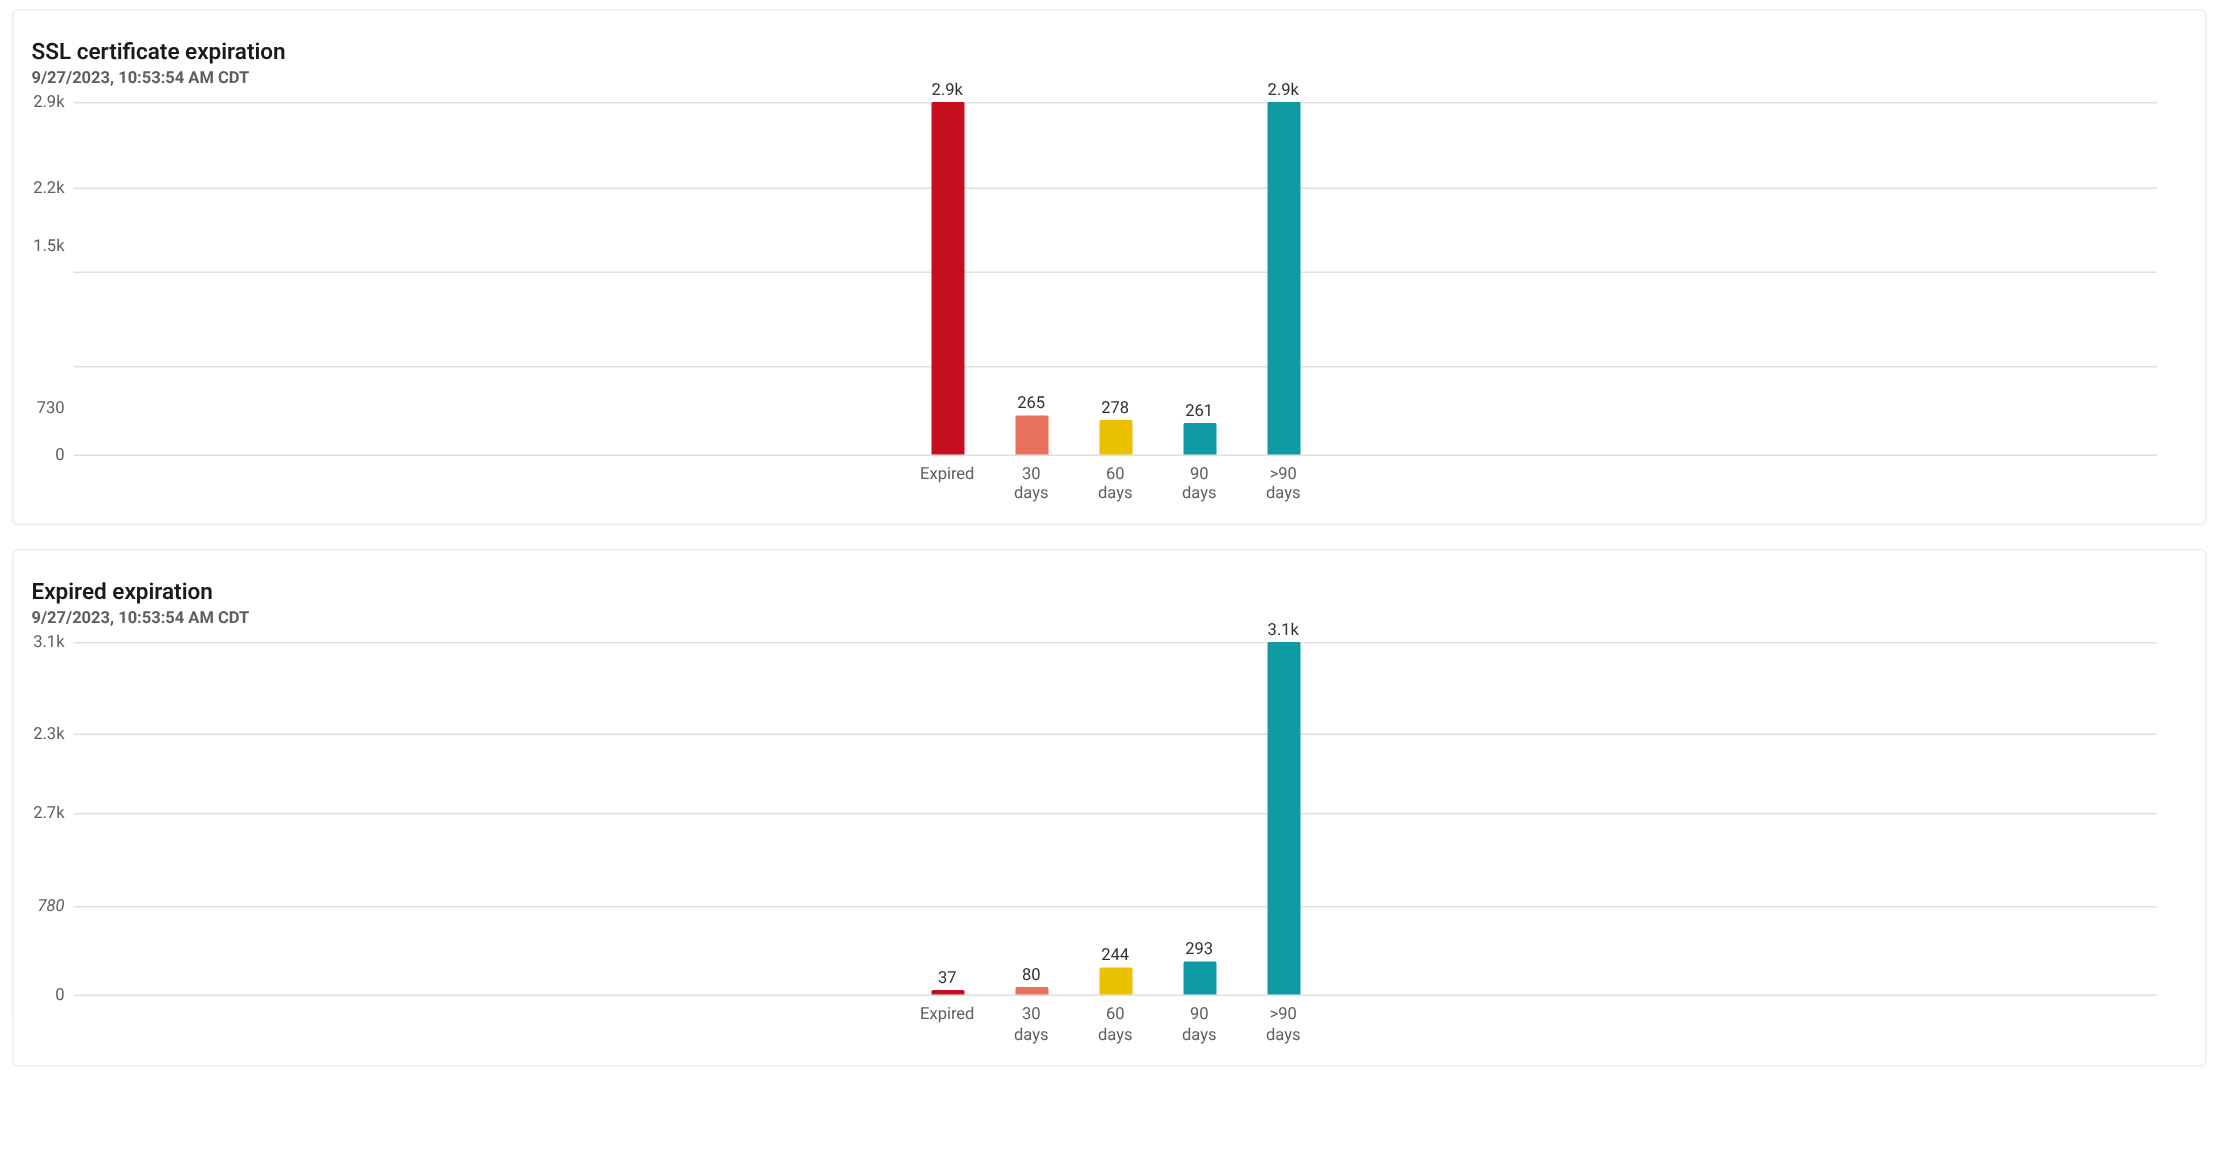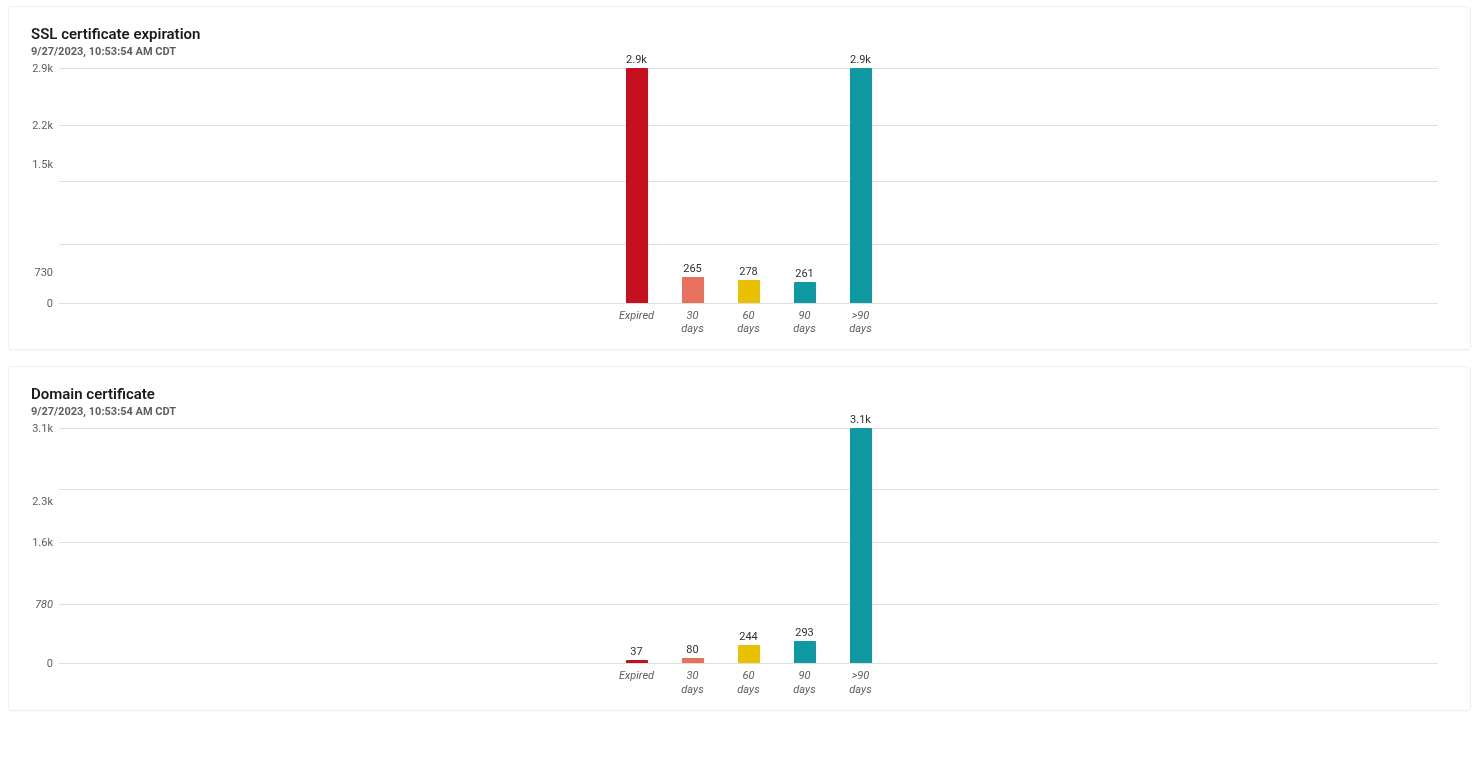--- a/index.html
+++ b/index.html
@@ -13,21 +13,21 @@
   .page {
     padding: 6px 8px 10px 8px;
     box-sizing: border-box;
   }
   .card {
     background: #ffffff;
     border: 1px solid #eeeeee;
     border-radius: 4px;
     box-shadow: 0 1px 2px rgba(0,0,0,0.03);
     margin-bottom: 16px;
-    padding: 18px 22px 14px 22px;
+    padding: 18px 22px 14px 12px;
     box-sizing: border-box;
   }
   .card-title {
     font-size: 15px;
     font-weight: 600;
     color: #1b1a19;
     margin: 0 0 2px 0;
   }
   .card-sub {
     font-size: 11px;
@@ -91,21 +91,20 @@
     justify-content: center;
     margin-top: 6px;
   }
   .x-label {
     width: 56px;
     font-size: 11px;
     color: #605e5c;
     text-align: center;
     line-height: 1.2;
     white-space: pre-line;
-    font-style: italic;
   }
 </style>
 </head>
 <body>
 
 <div class="page">
 
   <div class="card">
     <h3 class="card-title">SSL certificate expiration</h3>
     <div class="card-sub">9/27/2023, 10:53:54 AM CDT</div>
@@ -154,33 +153,33 @@
 days</div>
           <div class="x-label">90
 days</div>
           <div class="x-label">&gt;90
 days</div>
         </div>
     </div>
   </div>
 
   <div class="card">
-    <h3 class="card-title">Domain certificate</h3>
+    <h3 class="card-title">Expired expiration</h3>
     <div class="card-sub">9/27/2023, 10:53:54 AM CDT</div>
 
     <div class="chart-area">
       <div class="grid-zone" id="grid-1">
         <div class="gridline" style="top: 235px;"></div>
           <div class="y-tick" style="top: 235px;">0</div>
           <div class="gridline" style="top: 175.871px;"></div>
           <div class="y-tick" style="top: 175.871px; font-style: italic;">780</div>
           <div class="gridline" style="top: 113.71px;"></div>
-          <div class="y-tick" style="top: 113.71px;">1.6k</div>
+          <div class="y-tick" style="top: 113.71px;">2.7k</div>
           <div class="gridline" style="top: 60.6452px;"></div>
-          <div class="y-tick" style="top: 60.6452px; margin-top: 12px;">2.3k</div>
+          <div class="y-tick" style="top: 60.6452px;">2.3k</div>
           <div class="gridline" style="top: 0px;"></div>
           <div class="y-tick" style="top: 0px;">3.1k</div>
           <div class="bars-row" id="bars-1">
             <div class="bar-slot">
               <div class="bar-value">37</div>
               <div class="bar-rect" style="height: 3px; background: rgb(197, 15, 31);"></div>
             </div>
             <div class="bar-slot">
               <div class="bar-value">80</div>
               <div class="bar-rect" style="height: 5.30645px; background: rgb(232, 113, 93);"></div>

